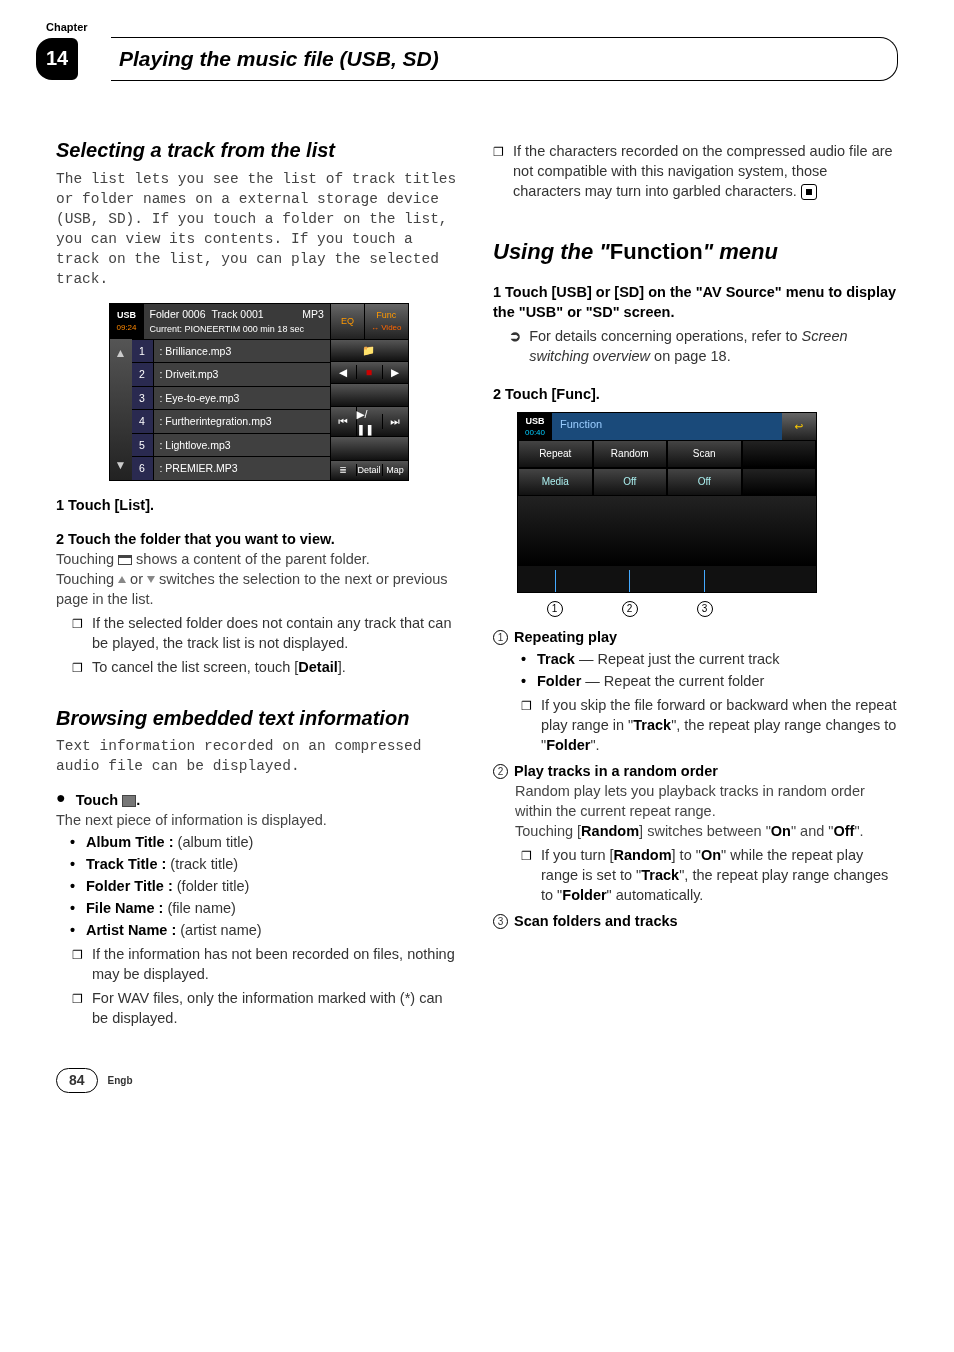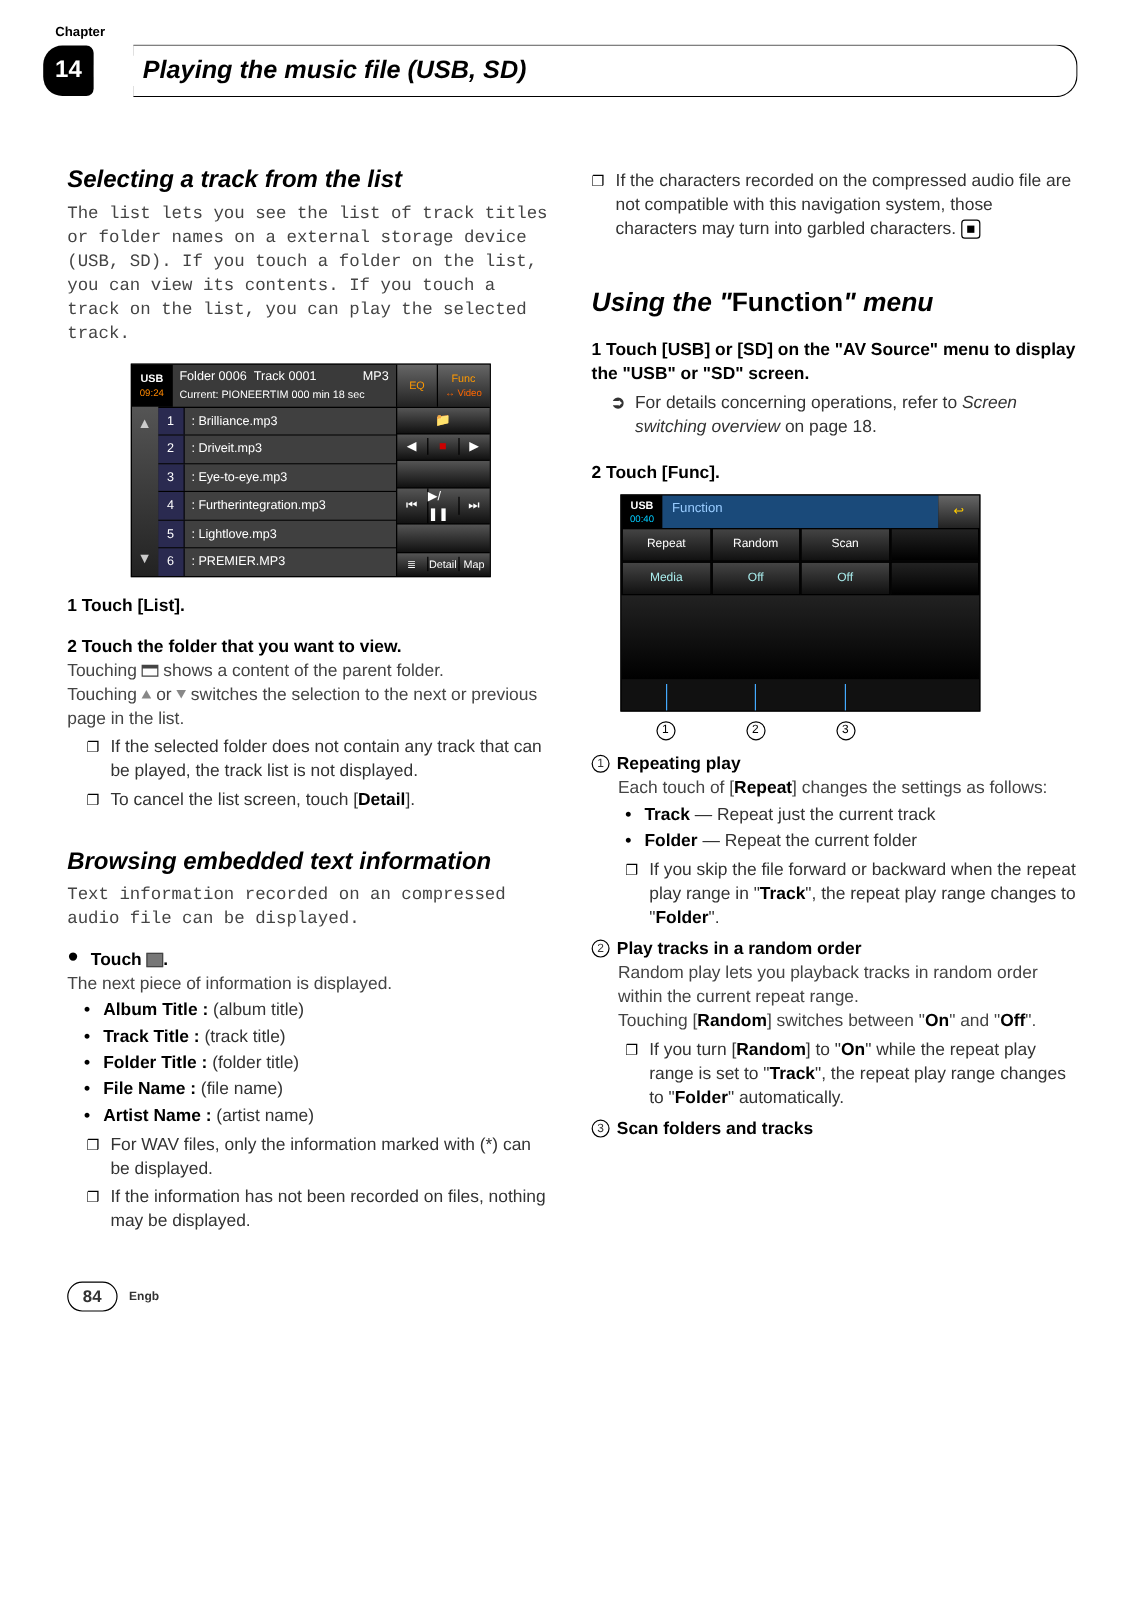--- a/index.html
+++ b/index.html
@@ -231,27 +231,27 @@
       <span><span>Touch </span><span class="inline-icon list-icon"></span><span>.</span></span>
     </div>
     <p class="substep">The next piece of information is displayed.</p>
     <ul class="dot-list" id="info-list">
         <li><span class="b">Album Title :</span><span> (album title)</span></li>
         <li><span class="b">Track Title :</span><span> (track title)</span></li>
         <li><span class="b">Folder Title :</span><span> (folder title)</span></li>
         <li><span class="b">File Name :</span><span> (file name)</span></li>
         <li><span class="b">Artist Name :</span><span> (artist name)</span></li>
       </ul>
+    <div class="bullet-sq" style="padding-left:16px; margin-top:4px">
+      <span class="mk"></span>
+      <span>If the information has not been recorded on files, nothing may be displayed.</span>
+    </div>
     <div class="bullet-sq" style="padding-left:16px">
       <span class="mk"></span>
       <span>For WAV files, only the information marked with (*) can be displayed.</span>
-    </div>
-    <div class="bullet-sq" style="padding-left:16px; margin-top:4px">
-      <span class="mk"></span>
-      <span>If the information has not been recorded on files, nothing may be displayed.</span>
     </div>
   </div>
 
   <div class="col">
     <div class="bullet-sq">
       <span class="mk"></span>
       <span>
         <span>If the characters recorded on the compressed audio file are not compatible with this navigation system, those characters may turn into garbled characters.</span>
         <span class="stop-icon"></span>
       </span>
@@ -311,23 +311,20 @@
     <div class="callnums">
       <span>1</span>
       <span>2</span>
       <span>3</span>
       <span style="visibility:hidden">0</span>
     </div>
 
     <p style="margin-top:10px">
       <span class="circ">1</span><span class="b">Repeating play</span>
     </p>
-    <p class="substep" style="padding-left:22px">
-      <span>Each touch of [</span><span class="b">Repeat</span><span>] changes the settings as follows:</span>
-    </p>
     <ul class="dot-list" id="rep-list" style="padding-left:44px">
         <li><span class="b">Track</span><span> — Repeat just the current track</span></li>
         <li><span class="b">Folder</span><span> — Repeat the current folder</span></li>
       </ul>
     <div class="bullet-sq" style="padding-left:28px">
       <span class="mk"></span>
       <span>
         <span>If you skip the file forward or backward when the repeat play range in "</span><span class="b">Track</span><span>", the repeat play range changes to "</span><span class="b">Folder</span><span>".</span>
       </span>
     </div>

